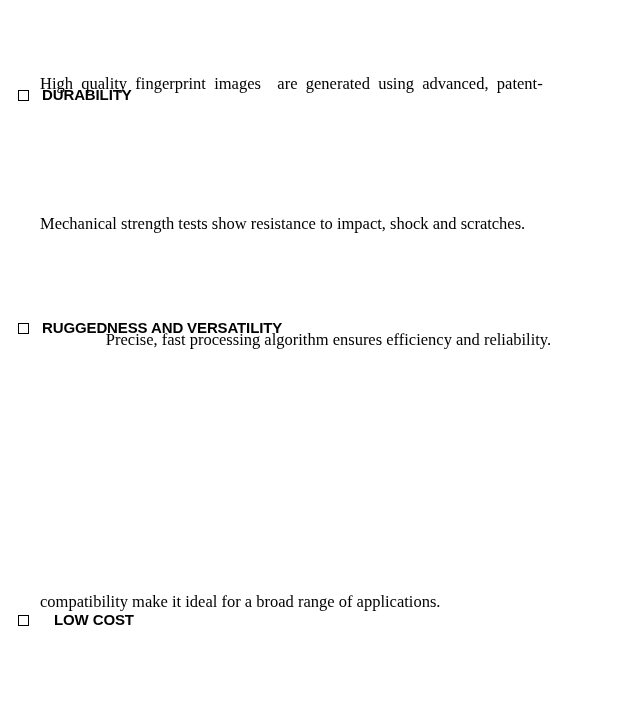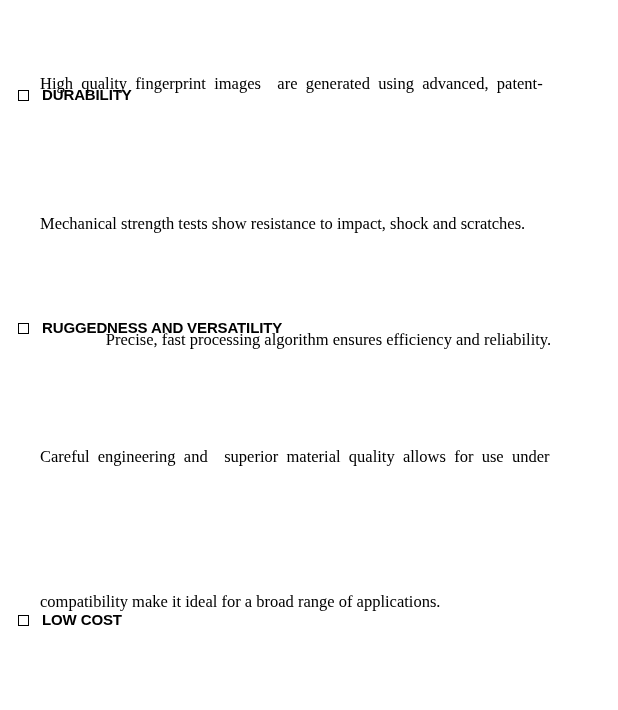--- a/index.html
+++ b/index.html
@@ -89,28 +89,27 @@
 
   <div class="para" style="left:40px; top:252px; width:577px; text-align:center;">
     <div>Precise, fast processing algorithm ensures efficiency and reliability.</div>
   </div>
 
   <div class="heading" style="top:317px;">
     <span class="bullet-square"></span>
     <span class="heading-text">RUGGEDNESS AND VERSATILITY</span>
   </div>
   <div class="para" style="left:40px; top:369px; width:577px;">
-    <div>Careful  engineering  and    superior  material  quality  allows  for  use  under</div>
   </div>
 
   <div class="para" style="left:40px; top:514px; width:577px; text-align:left;">
     <div>compatibility make it ideal for a broad range of applications.</div>
   </div>
 
-  <div class="heading" style="top:609px;">
+  <div class="heading" style="top:609px;gap:12px;">
     <span class="bullet-square"></span>
     <span class="heading-text">LOW COST</span>
   </div>
   <div class="para" style="left:16px; top:659px; width:600px;">
     
     
   </div>
 
 </div>
 

